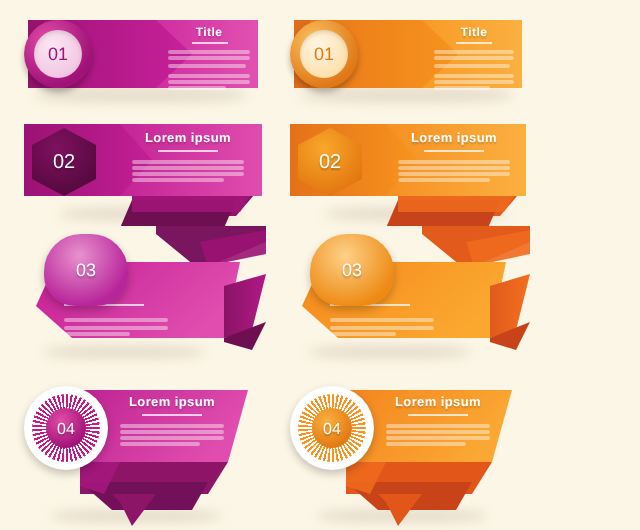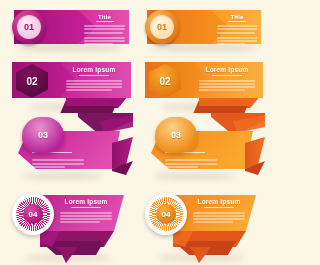--- a/index.html
+++ b/index.html
@@ -20,21 +20,21 @@
     white-space:nowrap;
   }
   .rule{height:1px;background:rgba(255,255,255,.75);margin-top:1.5px;}
   .lines{margin-top:3px;}
   .ln{height:2px;background:rgba(255,255,255,.42);margin-bottom:1.6px;border-radius:1px;}
   .lines.dense .ln{margin-bottom:1.3px;}
 
   
   .badge{position:absolute;z-index:60;display:flex;align-items:center;justify-content:center;}
   .badge span{
-    position:relative;z-index:3;color:#fff;font-weight:bold;
+    position:relative;z-index:3;color:#fff;font-weight:normal;
     text-shadow:0 1px 1px rgba(0,0,0,.25);
   }
 
   
   .cbadge{border-radius:50%;}
   .cbadge .ring{position:absolute;inset:0;border-radius:50%;}
   .cbadge .inner{position:absolute;border-radius:50%;}
 
   
   .hex{clip-path:polygon(50% 0%,100% 25%,100% 75%,50% 100%,0% 75%,0% 25%);}

